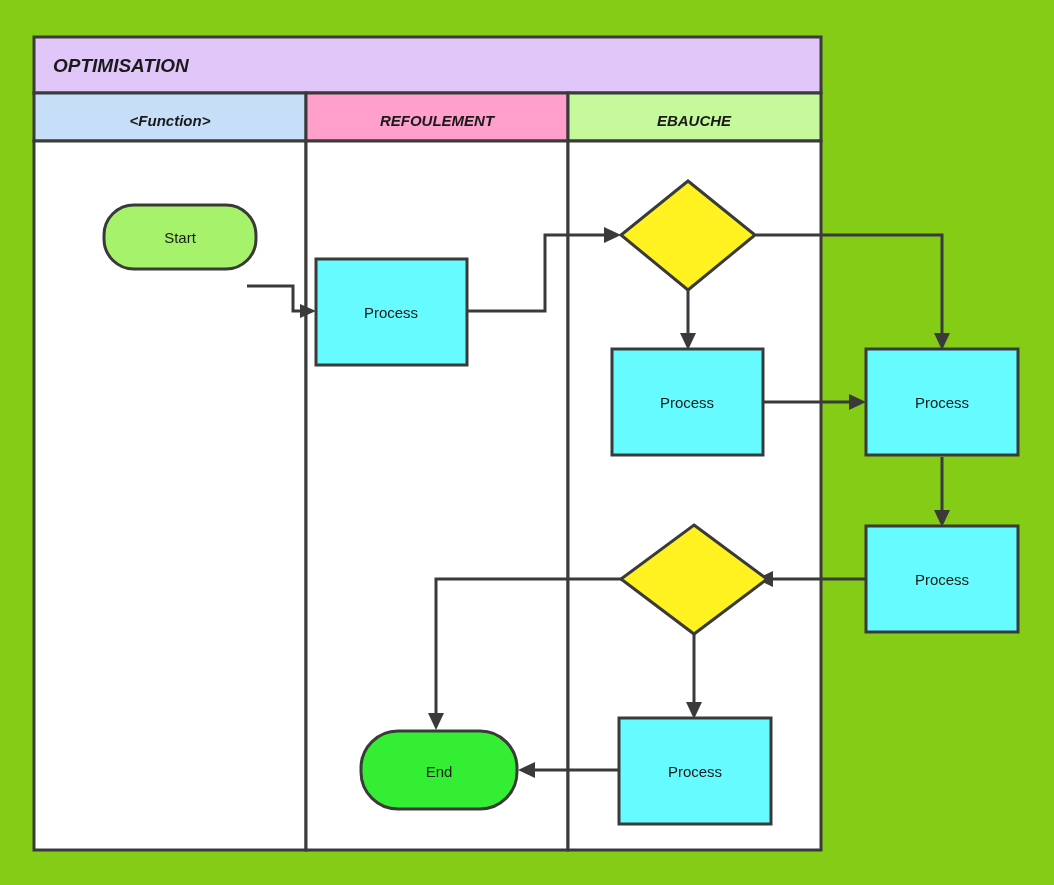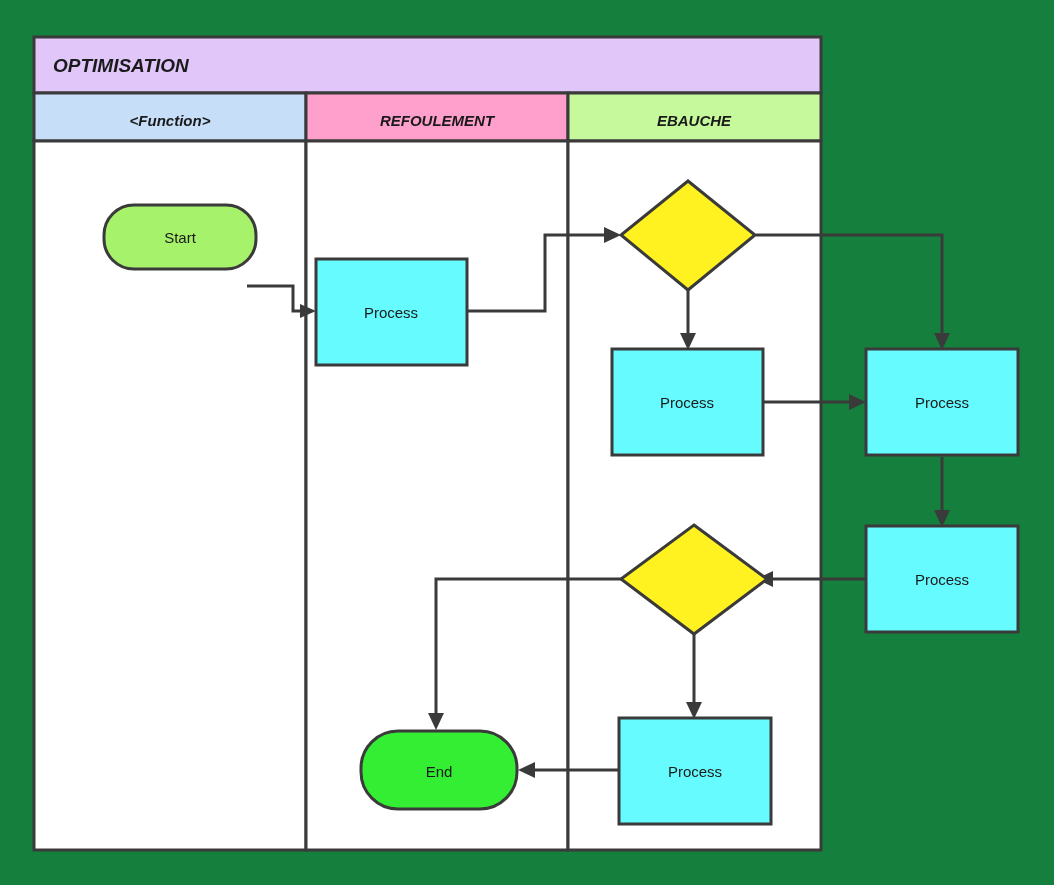--- a/index.html
+++ b/index.html
@@ -6,21 +6,21 @@
   html, body {
     margin: 0;
     padding: 0;
     background: #ffffff;
     font-family: "Liberation Sans", sans-serif;
   }
   #canvas {
     position: relative;
     width: 1054px;
     height: 885px;
-    background: #15803d;
+    background: #84cc16;
     overflow: hidden;
     text-align: center;
   }
   #diagram-svg {
     position: absolute;
     left: 0;
     top: 0;
     width: 1054px;
     height: 885px;
   }

